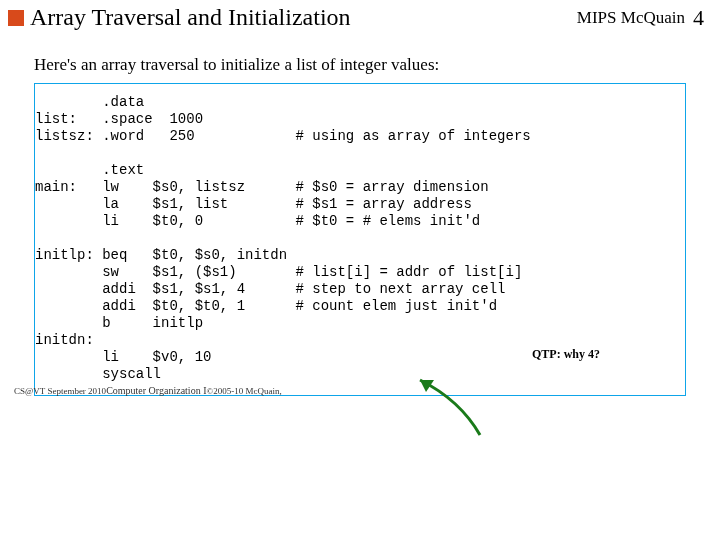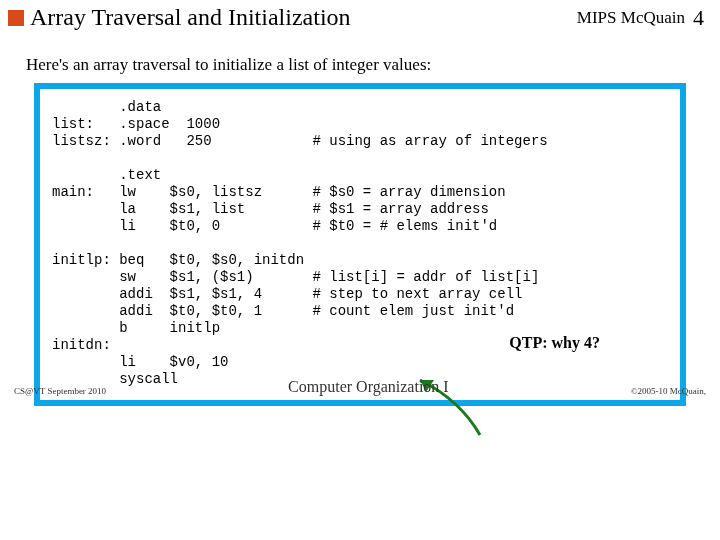--- a/index.html
+++ b/index.html
@@ -3,26 +3,26 @@
 <meta charset="utf-8">
 <style>
   html,body{margin:0;padding:0;width:720px;height:540px;font-family:"Times New Roman",serif;background:#fff;color:#000;position:relative;overflow:hidden}
   .slide{position:relative;width:720px;height:402px;box-sizing:border-box}
   .topbar{display:flex;align-items:center;padding:4px 16px 2px 8px}
   .sq{width:16px;height:16px;background:#d84a1b;margin-right:6px;flex:none}
   .title{font-size:24px;font-weight:400}
   .spacer{flex:1}
   .topic{font-size:17px}
   .pagenum{font-size:22px;margin-left:8px}
-  .intro{font-size:17px;margin:22px 0 8px 26px}
-  .codebox{margin:4px 34px 12px 34px;border:6px solid #0ea5e9;padding:10px 12px 12px 12px;position:relative}
+  .intro{font-size:17px;margin:22px 0 8px 34px}
+  .codebox{margin:4px 34px 12px 34px;border:1px solid #0ea5e9;padding:10px 12px 12px 0;position:relative}
   .code{font-family:"Courier New",monospace;font-size:14px;line-height:17px;white-space:pre}
-  .qtp{font-size:16px;font-weight:bold;position:absolute;right:120px;bottom:50px}
-  .footer{position:absolute;bottom:6px;left:0;right:0;display:flex;justify-content:space-between;align-items:flex-end;font-size:9px;padding:0 14px;color:#333}
-  .foot-c{font-size:16px}
+  .qtp{font-size:12px;font-weight:bold;position:absolute;right:120px;bottom:40px}
+  .footer{position:absolute;bottom:6px;left:0;right:0;display:flex;align-items:flex-end;font-size:9px;padding:0 14px;color:#333}
+  .foot-c{font-size:10px}
   
   .arrow{position:absolute;left:400px;top:370px;width:90px;height:70px;pointer-events:none}
   .arrow svg{width:100%;height:100%}
 </style>
 </head>
 <body>
 <div class="slide">
 
 <div class="topbar">
   <div class="sq"></div>

